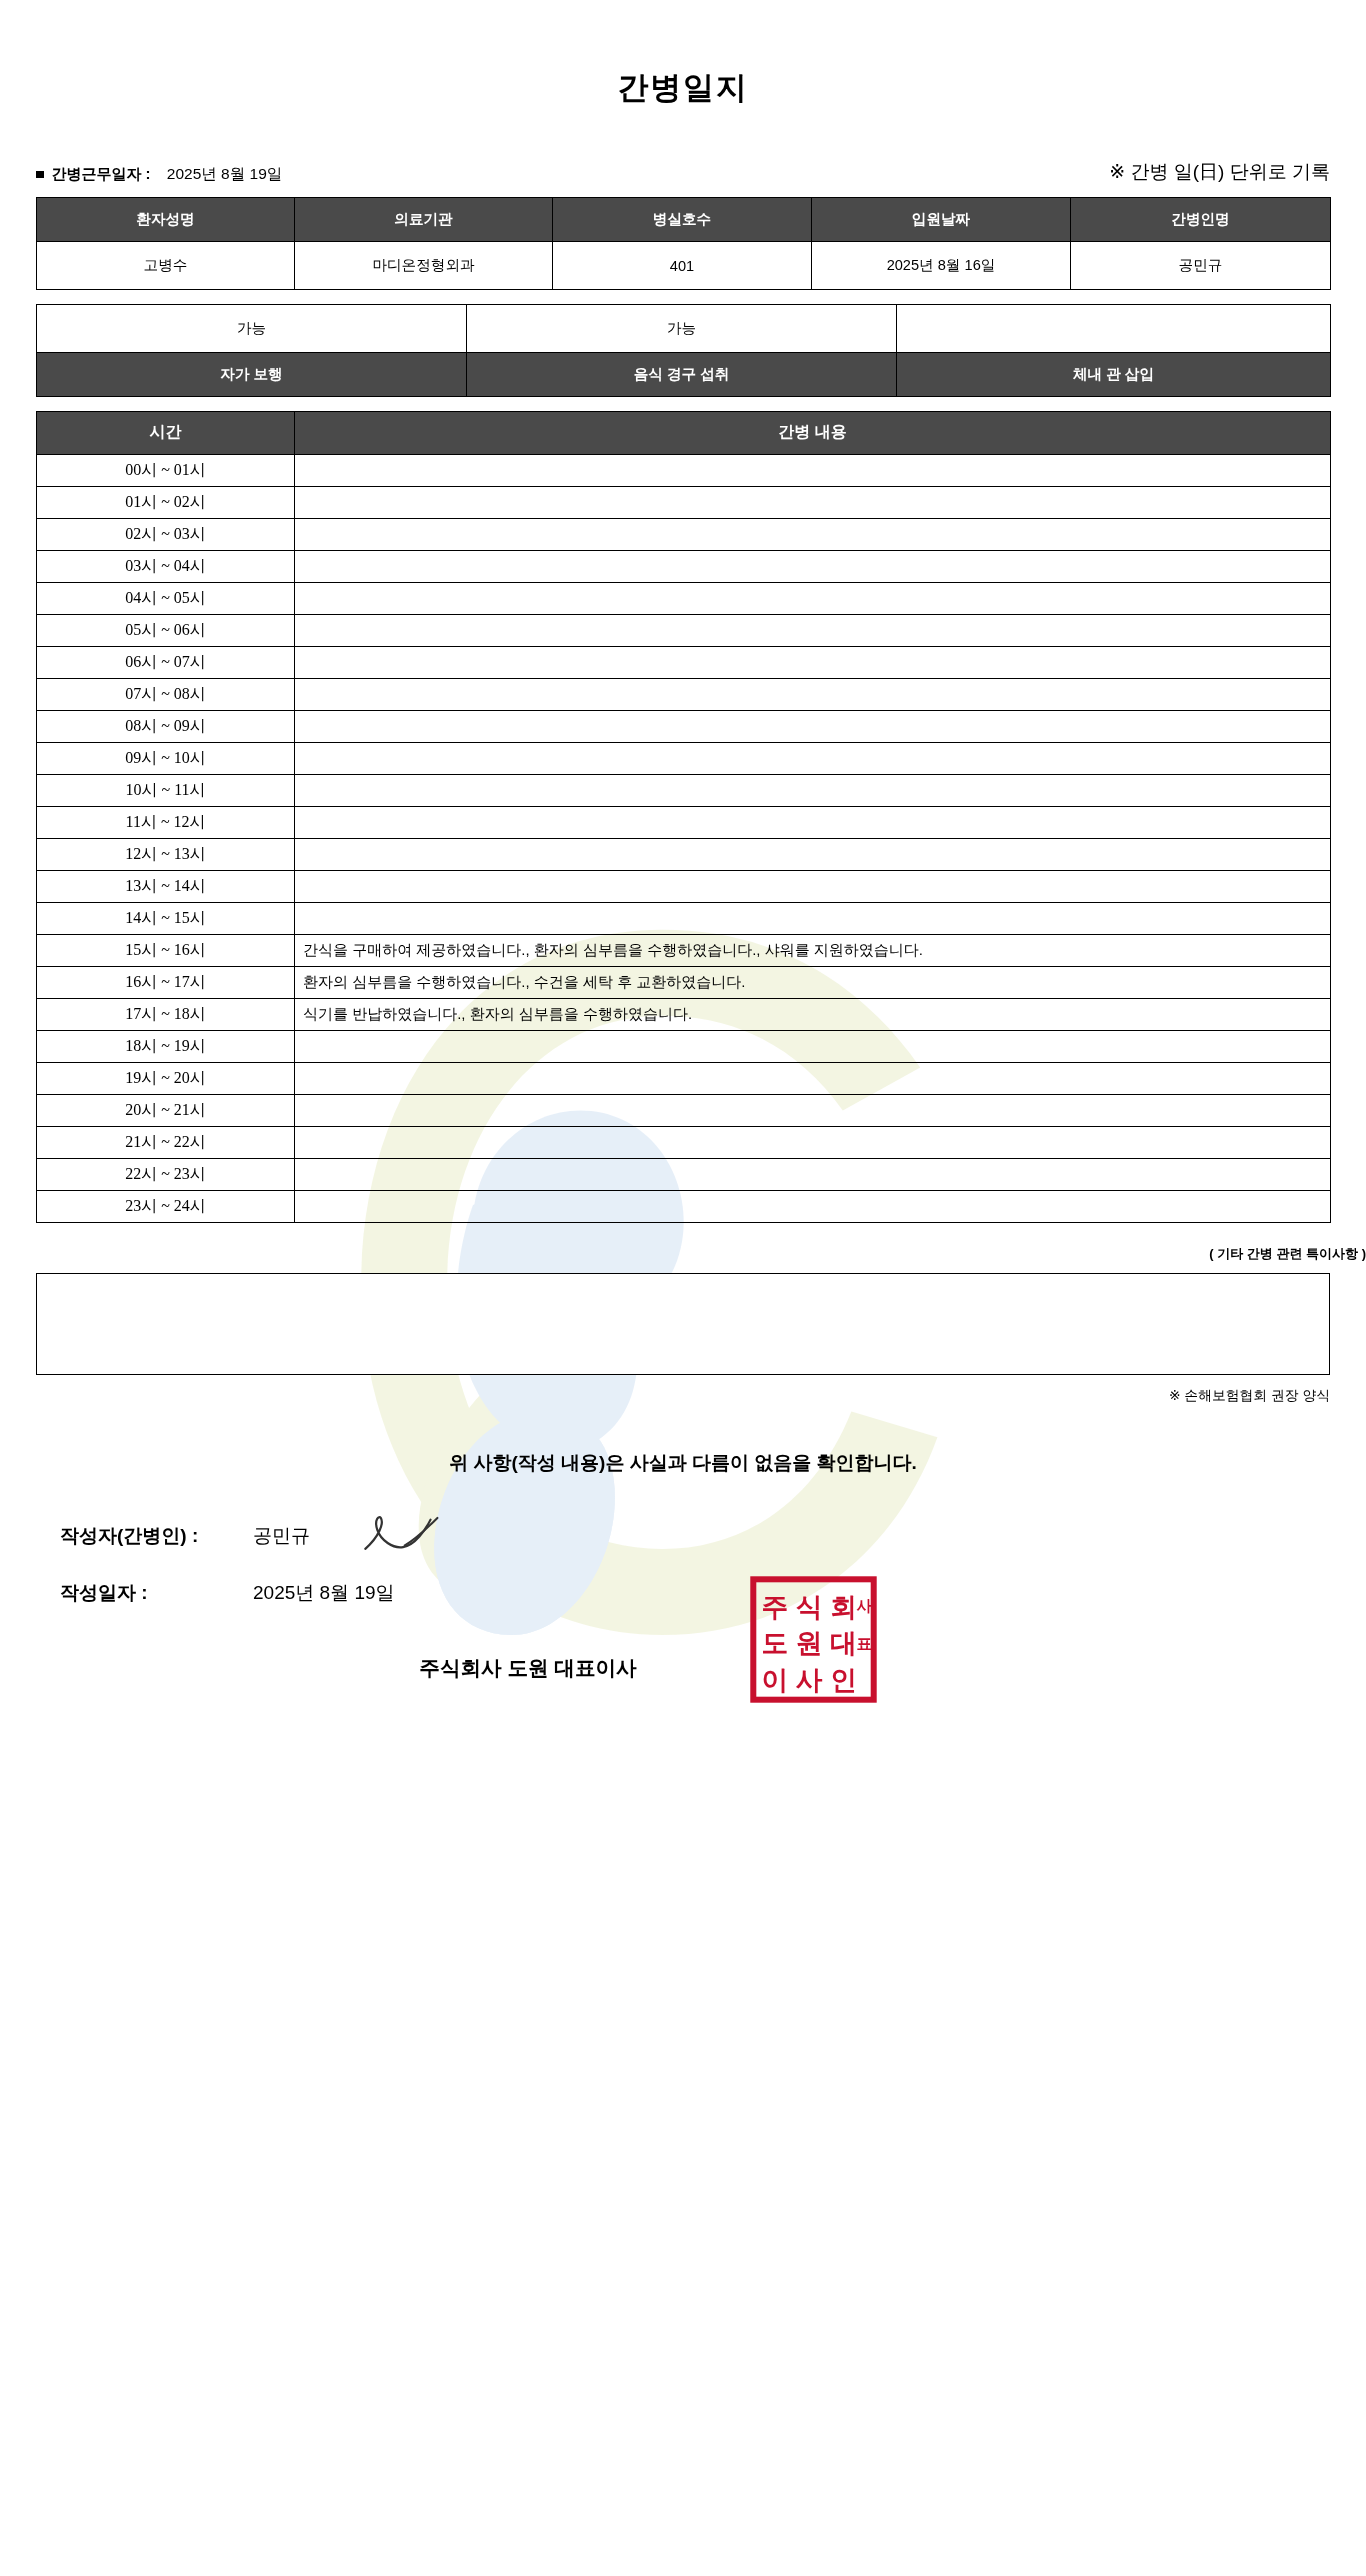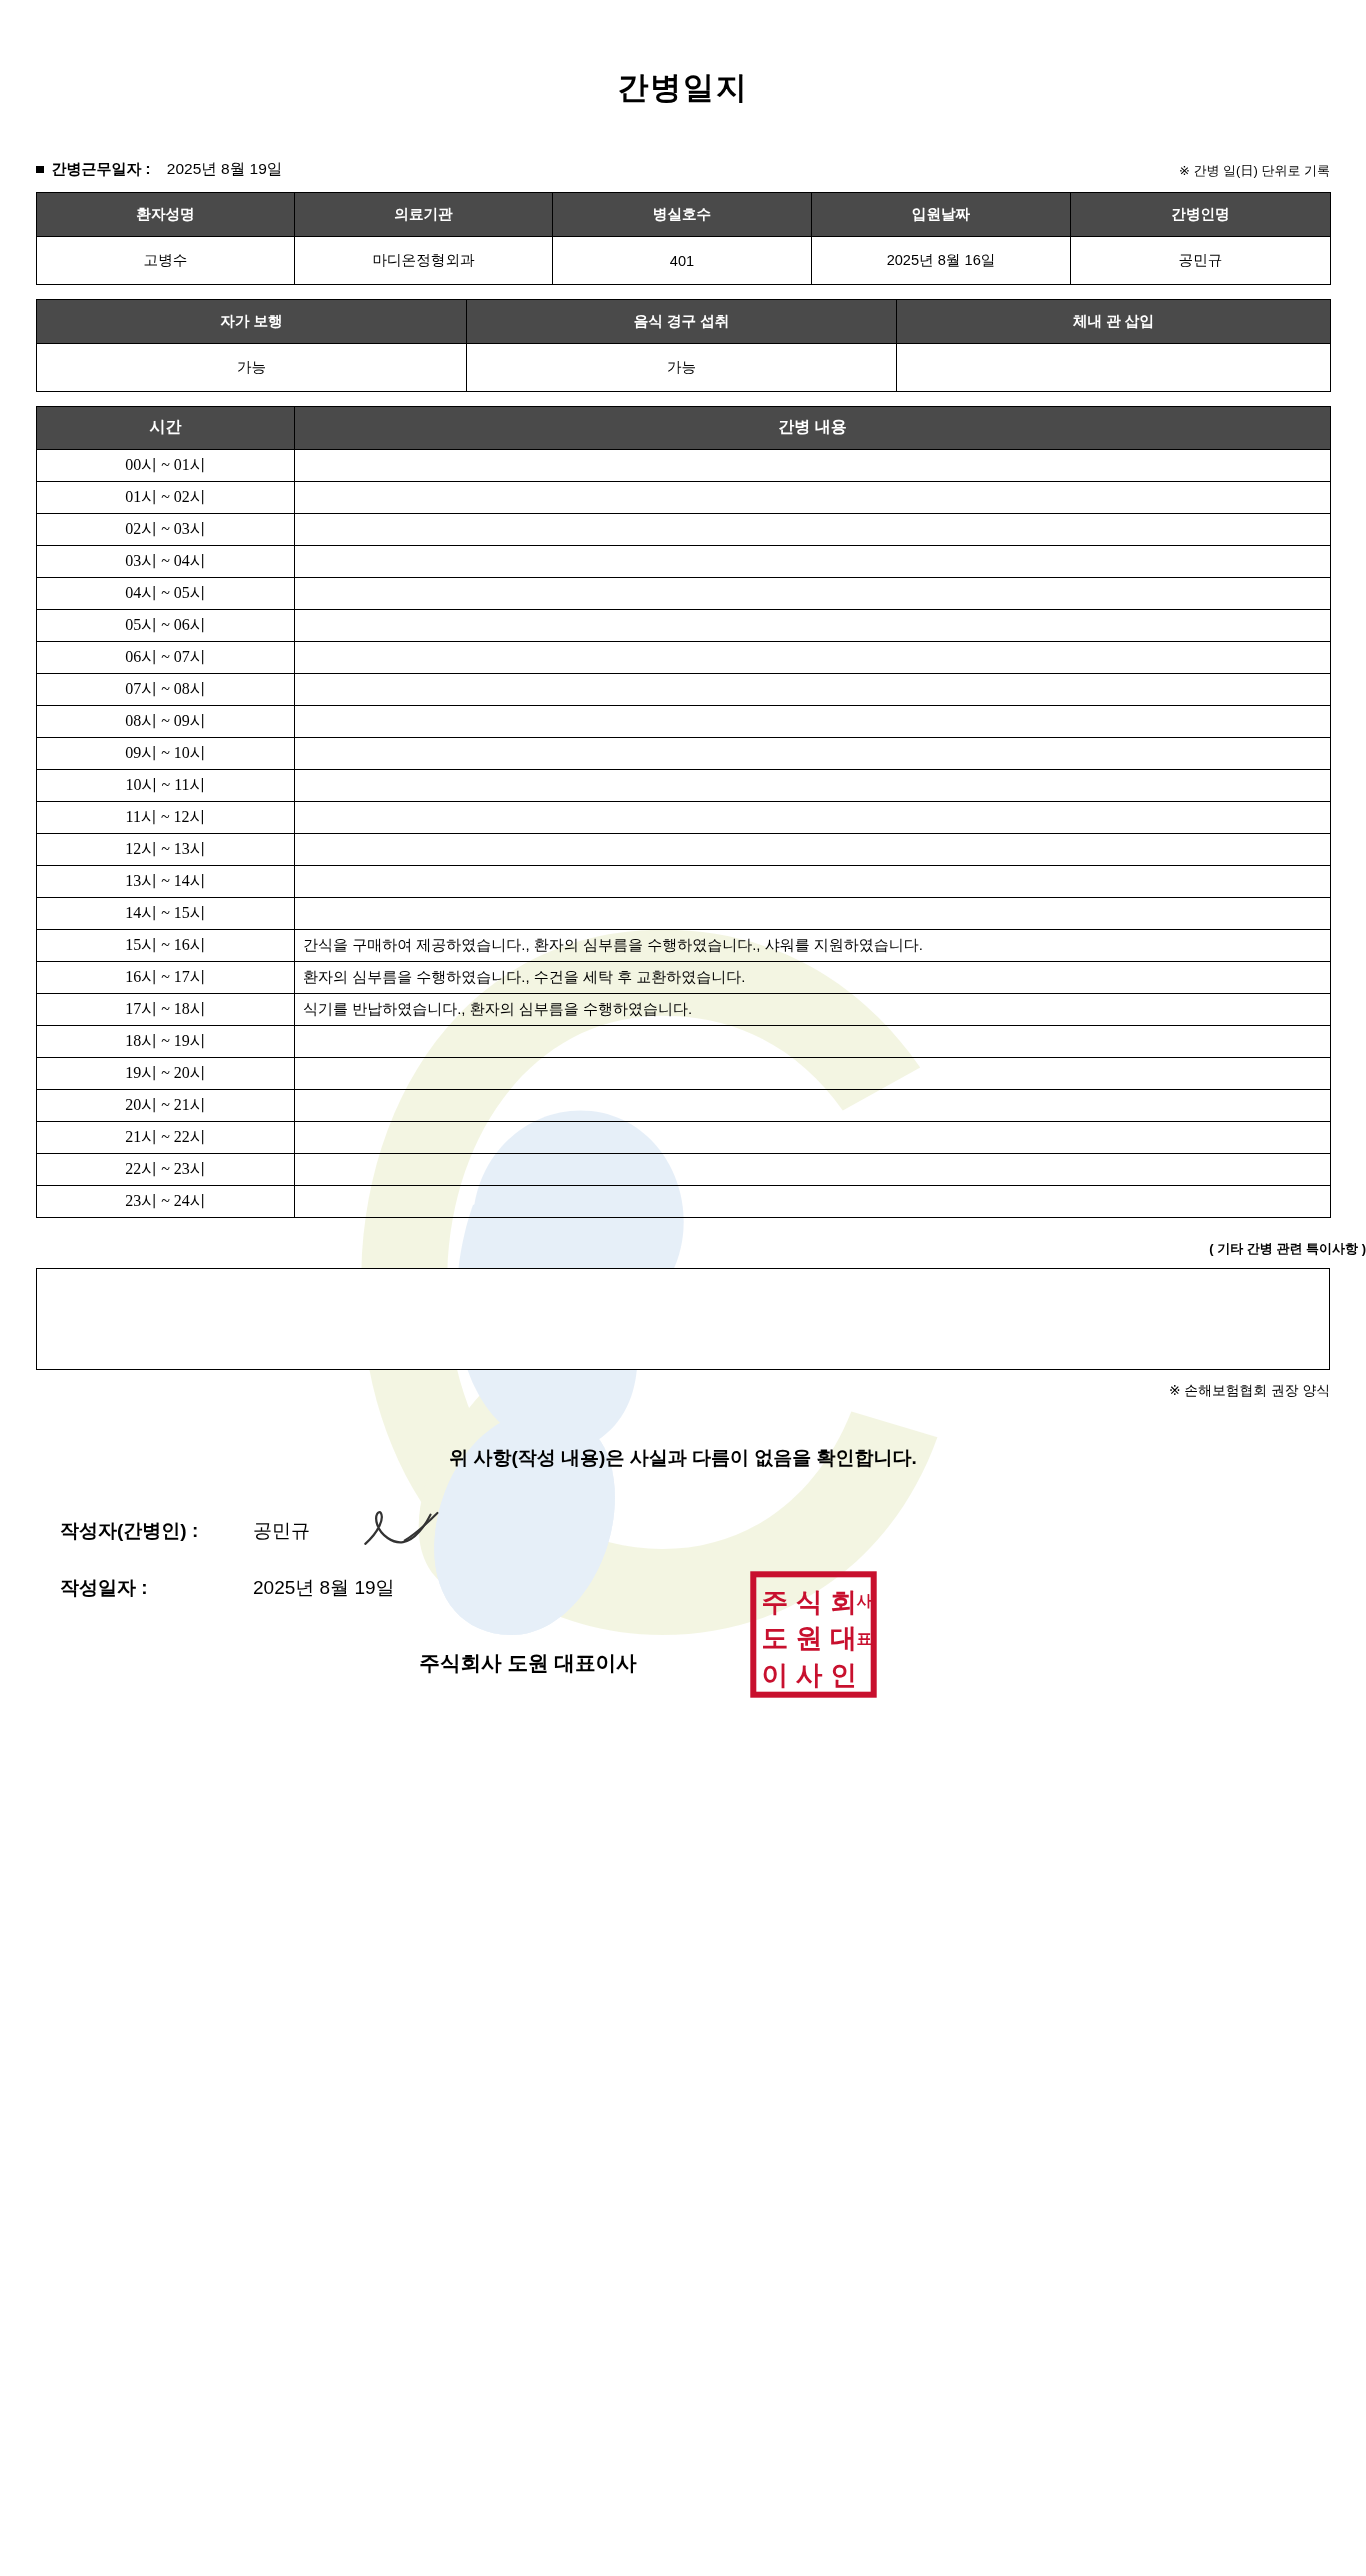--- a/index.html
+++ b/index.html
@@ -61,21 +61,21 @@
   }
   .meta-left .bullet {
     display: inline-block;
     width: 7.7px;
     height: 7.7px;
     background: #000;
   }
   .meta-left .label { font-weight: bold; }
   .meta-left .value { font-weight: normal; padding-left: 8.6px; font-size: 15.5px;}
   .meta-right {
-    font-size: 13px;
+    font-size: 19px;
   }
 
   table {
     border-collapse: collapse;
     table-layout: fixed;
   }
 
   .tbl {
     margin: 12px 56px 0 36px;
     width: 1294px;
@@ -253,28 +253,28 @@
     </table>
 
   <table class="tbl tbl2">
     <colgroup>
       <col style="width:430px">
         <col style="width:430px">
         <col style="width:434px">
     </colgroup>
     <tbody>
         <tr>
+      <td class="val">가능</td>
+      <td class="val">가능</td>
+      <td class="val"></td>
+    </tr>
+    <tr>
       <td class="hdr">자가 보행</td>
       <td class="hdr">음식 경구 섭취</td>
       <td class="hdr">체내 관 삽입</td>
-    </tr>
-    <tr>
-      <td class="val">가능</td>
-      <td class="val">가능</td>
-      <td class="val"></td>
     </tr>
   </tbody>
     </table>
 
   <table class="tbl tbl3">
     <colgroup>
       <col style="width:258px">
         <col style="width:1036px">
     </colgroup>
     <tbody>

